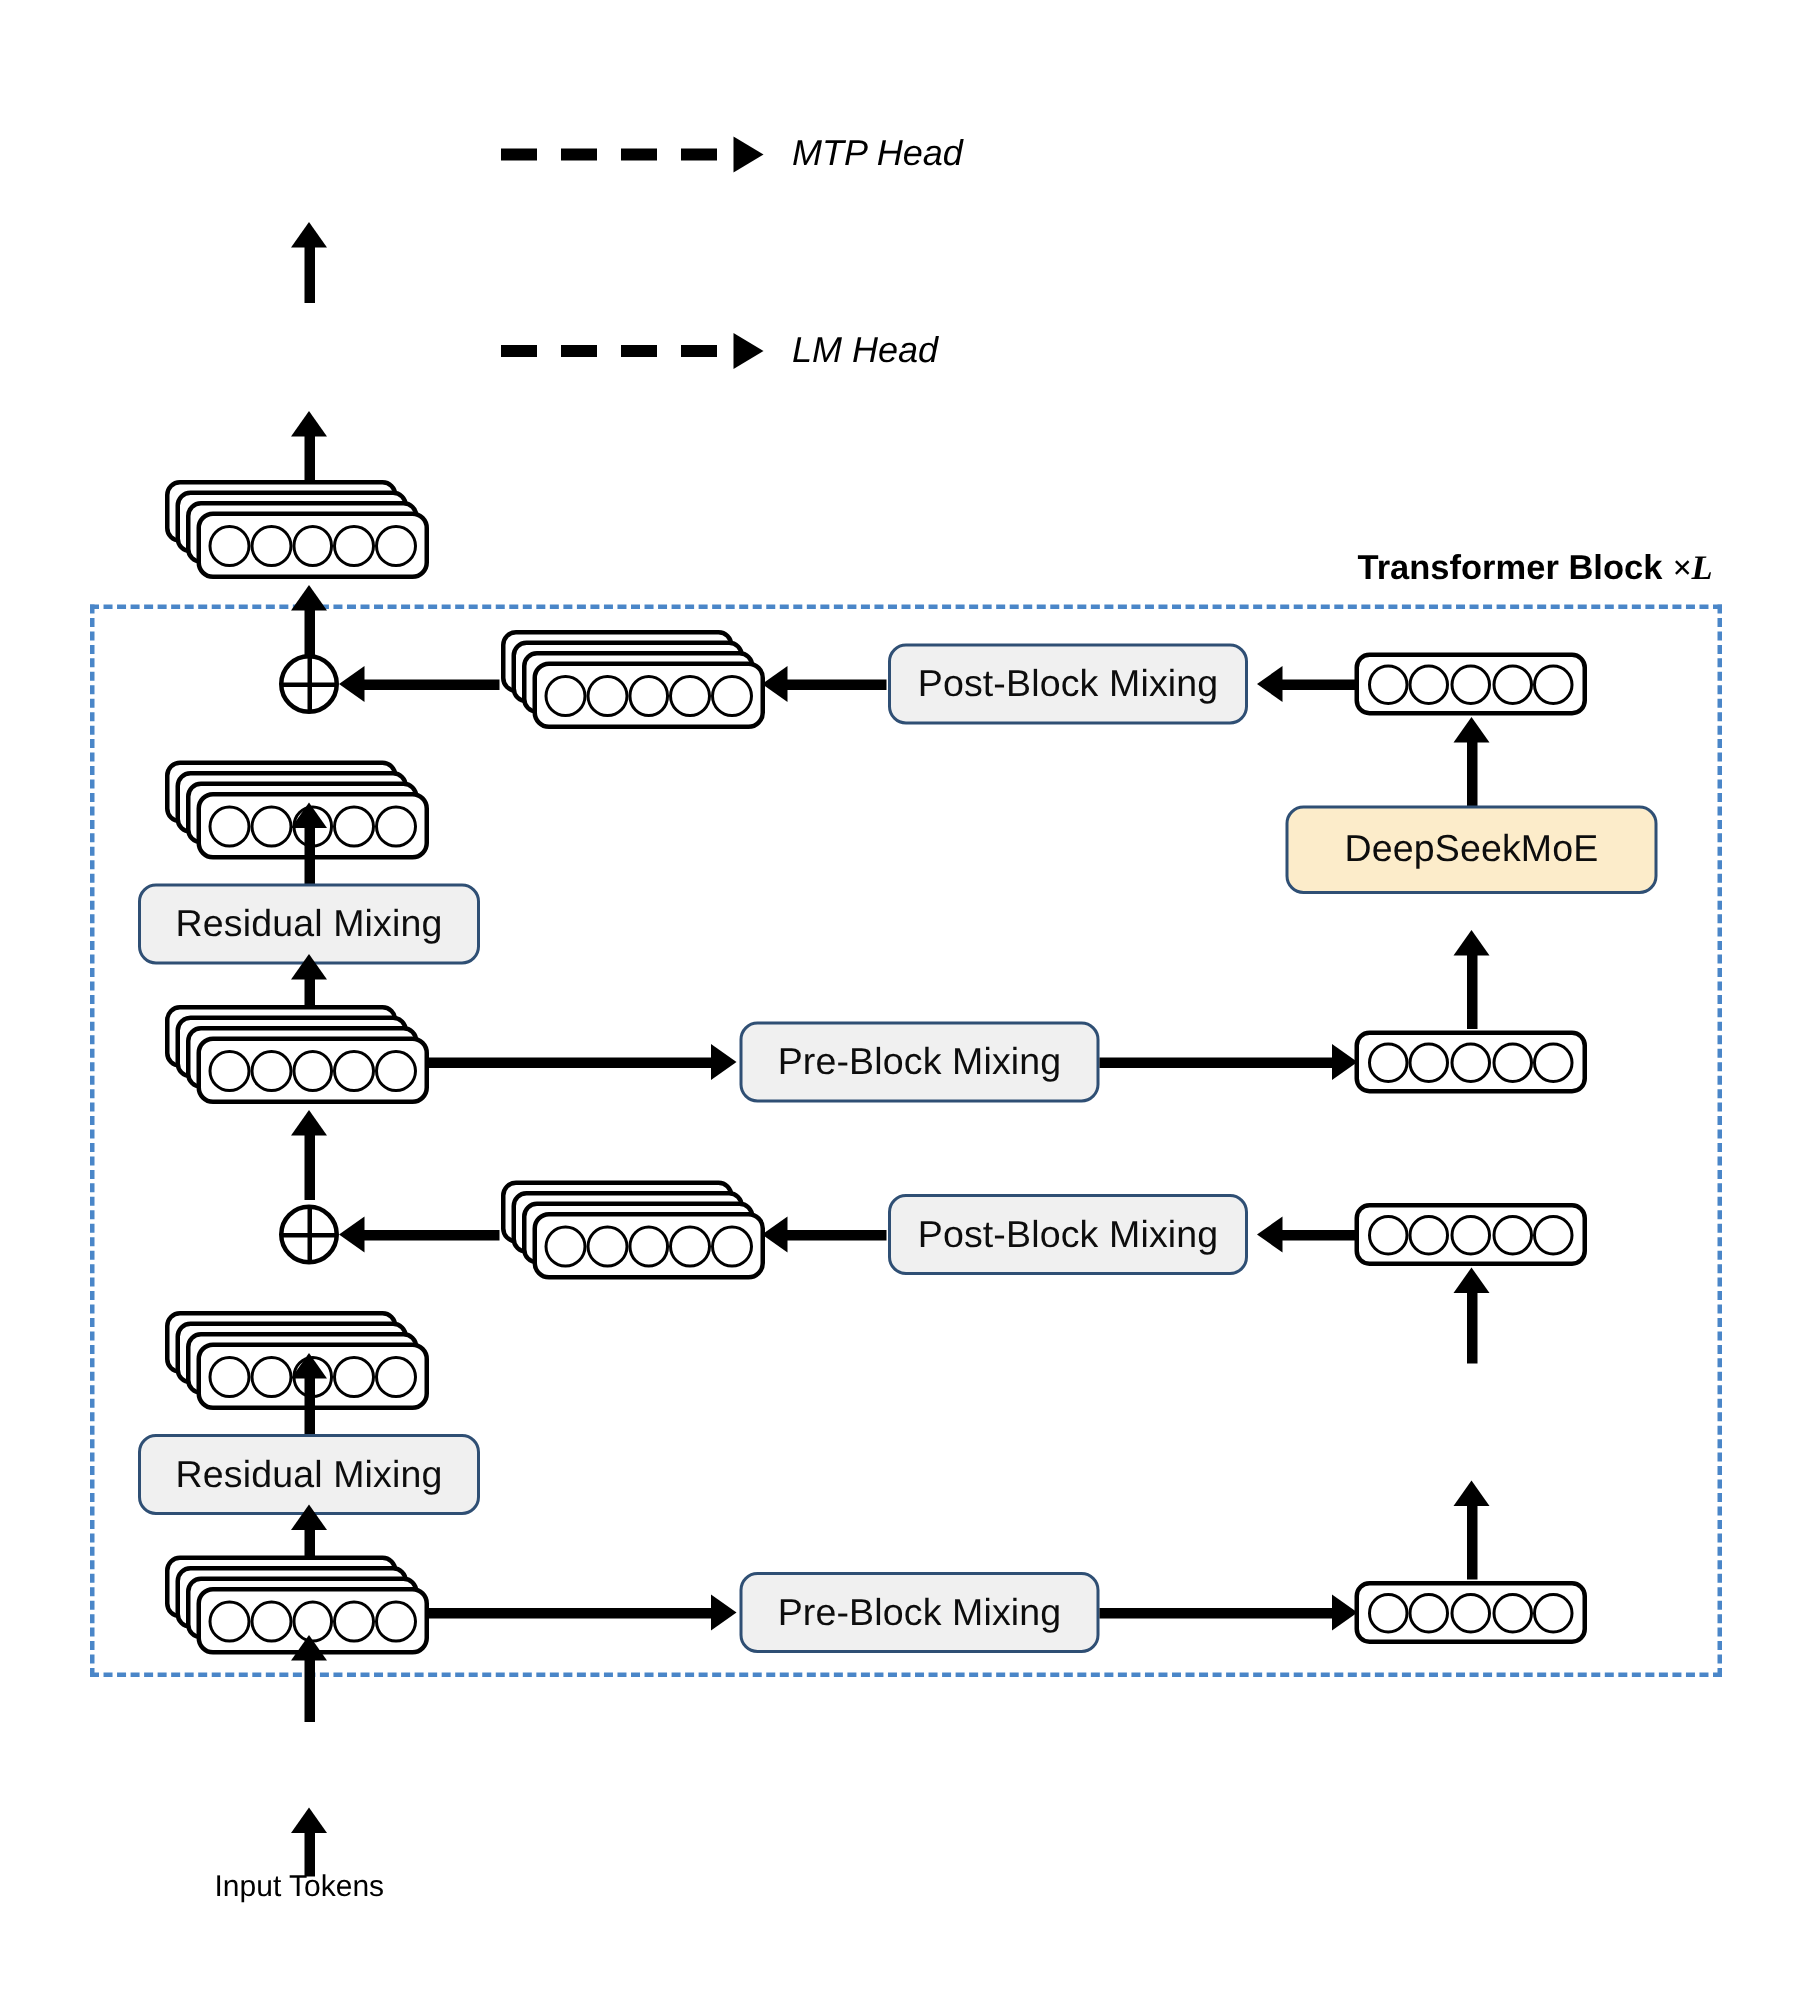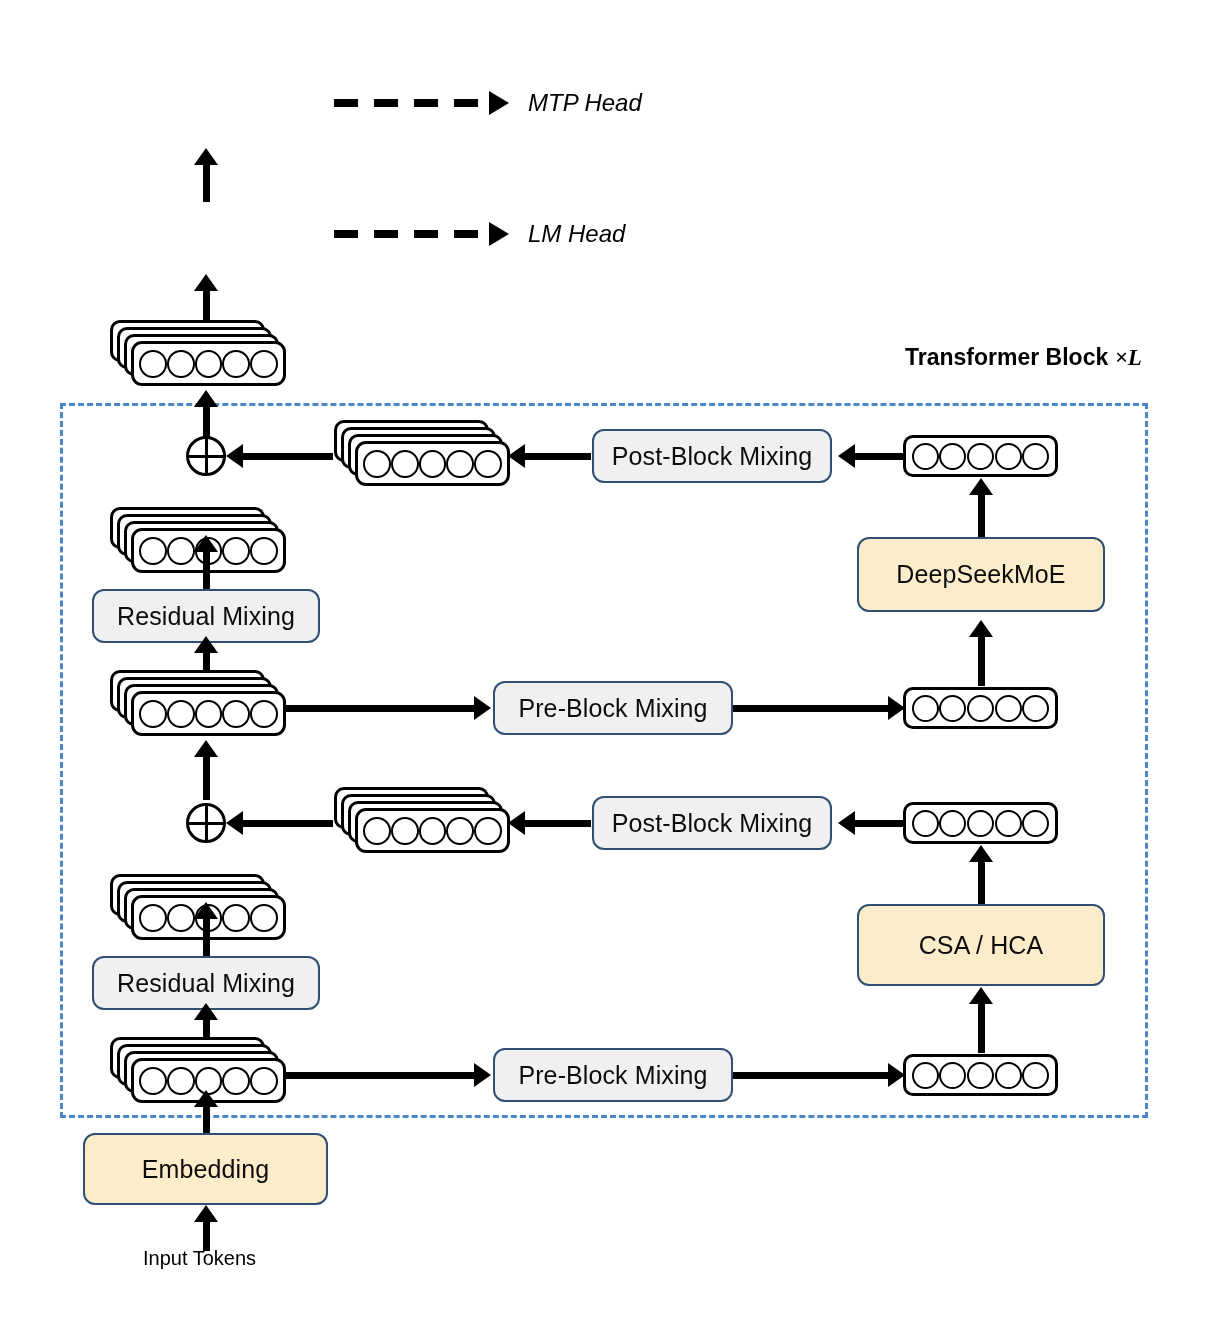--- a/index.html
+++ b/index.html
@@ -185,21 +185,21 @@
     color: #000;
     white-space: nowrap;
   }
 </style>
 </head>
 <body>
 
 <div id="canvas">
 
   <div class="dashed-region" style="left:60px; top:403px; width:1088px; height:715px;"></div>
-  <div class="region-label" style="left:905px; top:344px;">
+  <div class="region-label" style="left:905px; top:365px;">
     <span>Transformer Block </span><span class="lit">×L</span>
   </div>
 
 
   <div class="dasharrow" style="left:334px; top:91px; width:175px;">
     <div class="dshaft" style="width:152px;"></div>
     <div class="dhead"></div>
   </div>
   <div class="loss-label" style="left:528px; top:89px;">MTP Head</div>
 
@@ -278,21 +278,21 @@
     <span class="dot"></span>
     <span class="dot"></span>
     <span class="dot"></span>
   </div>
 
   <div class="arrow up" style="left:966px; top:478px; width:30px; height:62px;">
     <div class="shaft" style="top:10px; height:54px;"></div>
     <div class="head"></div>
   </div>
 
-  <div class="box yellow" style="left:857px; top:537px; width:248px; height:75px;">
+  <div class="box yellow" style="left:857px; top:537px; width:248px; height:59px;">
     <span>DeepSeekMoE</span>
   </div>
 
   <div class="arrow up" style="left:966px; top:620px; width:30px; height:64px;">
     <div class="shaft" style="top:10px; height:56px;"></div>
     <div class="head"></div>
   </div>
 
   <div class="tokstack" style="left:110px; top:507px;">
     <div class="layer l3"></div>
@@ -401,23 +401,20 @@
     <span class="dot"></span>
     <span class="dot"></span>
     <span class="dot"></span>
   </div>
 
   <div class="arrow up" style="left:966px; top:845px; width:30px; height:62px;">
     <div class="shaft" style="top:10px; height:54px;"></div>
     <div class="head"></div>
   </div>
 
-  <div class="box yellow" style="left:857px; top:904px; width:248px; height:82px;">
-    <span>CSA / HCA</span>
-  </div>
 
   <div class="arrow up" style="left:966px; top:987px; width:30px; height:64px;">
     <div class="shaft" style="top:10px; height:56px;"></div>
     <div class="head"></div>
   </div>
 
   <div class="tokstack" style="left:110px; top:874px;">
     <div class="layer l3"></div>
     <div class="layer l2"></div>
     <div class="layer l1"></div>
@@ -477,23 +474,20 @@
     <span class="dot"></span>
     <span class="dot"></span>
     <span class="dot"></span>
   </div>
 
   <div class="arrow up" style="left:191px; top:1090px; width:30px; height:56px;">
     <div class="shaft" style="top:10px; height:48px;"></div>
     <div class="head"></div>
   </div>
 
-  <div class="box yellow" style="left:83px; top:1133px; width:245px; height:72px;">
-    <span>Embedding</span>
-  </div>
 
   <div class="arrow up" style="left:191px; top:1205px; width:30px; height:44px;">
     <div class="shaft" style="top:10px; height:36px;"></div>
     <div class="head"></div>
   </div>
 
   <div class="plain-label" style="left:143px; top:1247px;">Input Tokens</div>
 
 </div>
 

